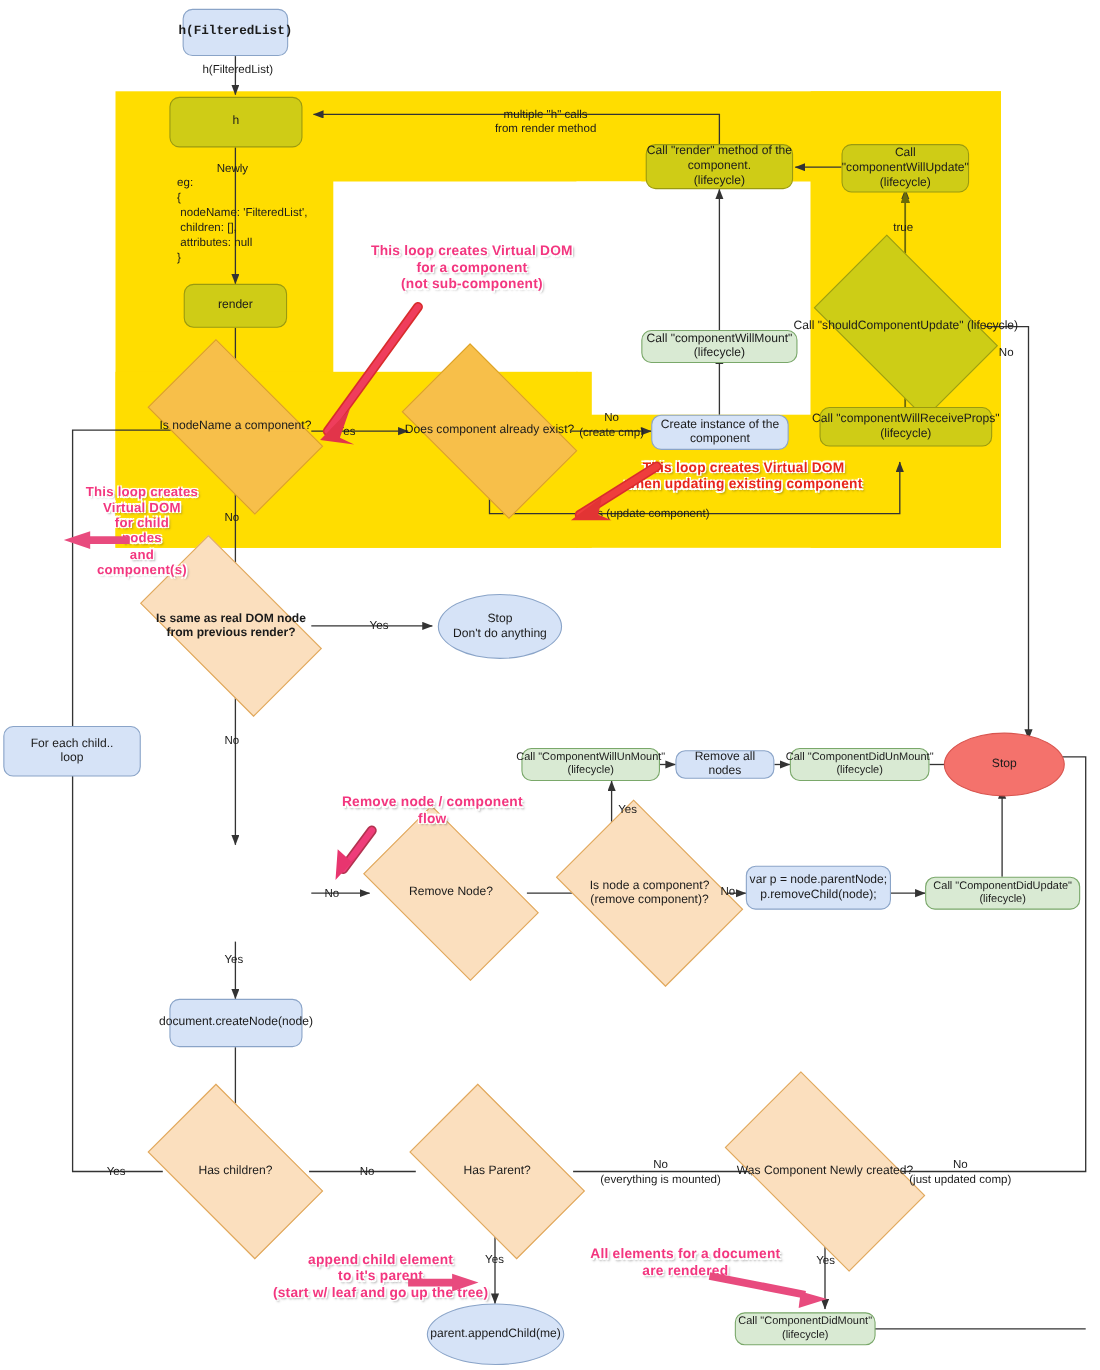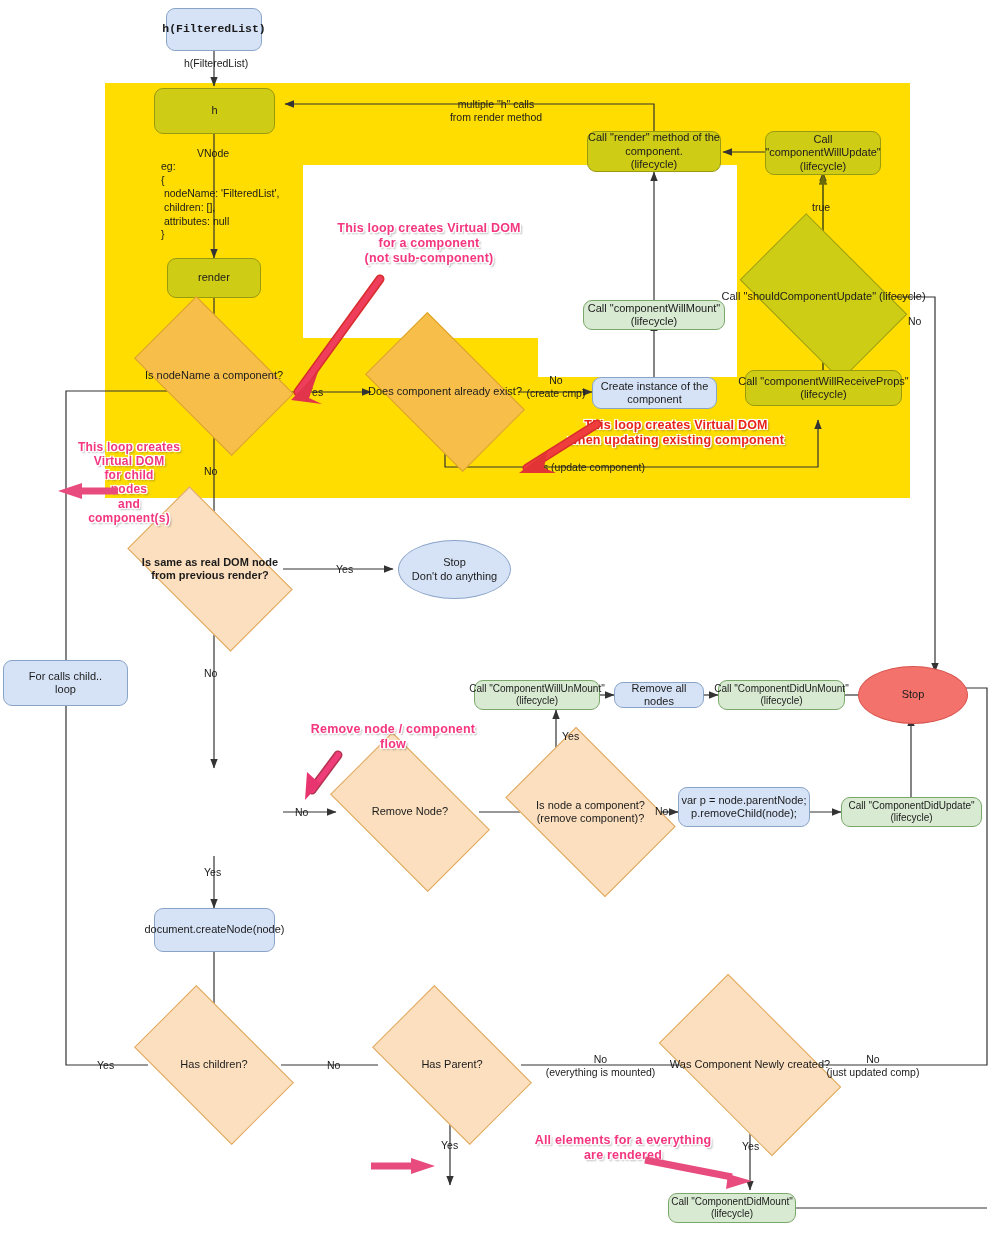--- a/index.html
+++ b/index.html
@@ -138,31 +138,31 @@
       <path d="M823,370 L823,341" marker-end="url(#aro)"></path>
       <path d="M823,250 L823,174" marker-end="url(#aro)"></path>
     </g>
   </svg>
 
   <div class="node rect title-box" style="left:166px;top:8px;width:96px;height:43px;">h(FilteredList)</div>
   <div class="lbl" style="left:184px;top:57px;">h(FilteredList)</div>
 
   <div class="node rect olive" style="left:154px;top:88px;width:121px;height:46px;font-size:11px;">h</div>
 
-  <div class="lbl" style="left:197px;top:147px;">VNode</div>
+  <div class="lbl" style="left:197px;top:147px;">Newly</div>
   <div class="lbl code" style="left:161px;top:160px;">eg:
 {
  nodeName: 'FilteredList',
  children: [],
  attributes: null
 }</div>
 
   <div class="node rect olive" style="left:167px;top:258px;width:94px;height:40px;">render</div>
 
-  <div class="node diamond dark" style="left:145px;top:332px;width:138px;height:88px;align-items:center;">
+  <div class="node diamond dark" style="left:145px;top:344px;width:138px;height:88px;align-items:center;">
     <div class="dshape"></div>
     <div class="dlabel">Is nodeName a component?</div>
   </div>
 
   <div class="node diamond dark" style="left:376px;top:348px;width:138px;height:88px;">
     <div class="dshape"></div>
     <div class="dlabel">Does component already exist?</div>
   </div>
 
   <div class="lbl" style="left:306px;top:386px;">Yes</div>
@@ -206,21 +206,21 @@
     <div class="dlabel" style="white-space:pre;">Is same as real DOM node
 from previous render?</div>
   </div>
 
   <div class="lbl" style="left:336px;top:563px;">Yes</div>
   <div class="lbl" style="left:204px;top:667px;">No</div>
 
   <div class="node ellipse" style="left:398px;top:540px;width:113px;height:59px;white-space:pre;">Stop
 Don't do anything</div>
 
-  <div class="node rect" style="left:3px;top:660px;width:125px;height:46px;white-space:pre;">For calls child..
+  <div class="node rect" style="left:3px;top:660px;width:125px;height:46px;white-space:pre;">For each child..
 loop</div>
 
 
   <div class="lbl" style="left:295px;top:806px;">No</div>
   <div class="lbl" style="left:204px;top:866px;">Yes</div>
 
   <div class="node diamond" style="left:341px;top:768px;width:138px;height:88px;justify-content:center;">
     <div class="dshape"></div>
     <div class="dlabel">Remove Node?</div>
   </div>
@@ -271,20 +271,21 @@
   <div class="node diamond" style="left:670px;top:1016px;width:160px;height:98px;">
     <div class="dshape"></div>
     <div class="dlabel">Was Component Newly created?</div>
   </div>
 
   <div class="lbl c" style="left:818px;top:1053px;width:110px;">No
 (just updated comp)</div>
   <div class="lbl" style="left:441px;top:1139px;">Yes</div>
   <div class="lbl" style="left:742px;top:1140px;">Yes</div>
 
+  <div class="node ellipse" style="left:388px;top:1185px;width:125px;height:56px;">parent.appendChild(me)</div>
 
   <div class="node rect green" style="left:668px;top:1193px;width:128px;height:30px;white-space:pre;font-size:10px;">Call "ComponentDidMount"
 (lifecycle)</div>
 
   <div class="ann pink" style="left:329px;top:221px;width:200px;white-space:pre;">This loop creates Virtual DOM
 for a component
 (not sub-component)</div>
   <svg class="wires">
     <g>
       <path d="M298,392 L380,279" stroke="#d92c2c" stroke-width="9" stroke-linecap="round"></path>
@@ -318,28 +319,31 @@
 
   <div class="ann pink" style="left:297px;top:722px;width:192px;">Remove node / component flow</div>
   <svg class="wires">
     <g>
       <path d="M338,755 L312,790" stroke="#b3324f" stroke-width="9" stroke-linecap="round"></path>
       <path d="M338,755 L312,790" stroke="#ef3d7a" stroke-width="6" stroke-linecap="round"></path>
       <path d="M305,800 L307,772 L319,783 L326,777 z" fill="#e8356f"></path>
     </g>
   </svg>
 
+  <div class="ann pink" style="left:228px;top:1138px;width:236px;white-space:pre;">append child element
+to it's parent
+(start w/ leaf and go up the tree)</div>
   <svg class="wires">
     <g>
       <path d="M371,1166 L415,1166" stroke="#e84b7e" stroke-width="7" stroke-linecap="butt"></path>
       <path d="M435,1166 L411,1158 L411,1174 z" fill="#e84b7e"></path>
     </g>
   </svg>
 
-  <div class="ann pink" style="left:528px;top:1133px;width:190px;white-space:pre;">All elements for a everything
+  <div class="ann pink" style="left:528px;top:1133px;width:190px;white-space:pre;">All elements for a document
 are rendered</div>
   <svg class="wires">
     <g>
       <path d="M645,1160 L732,1177" stroke="#e84b7e" stroke-width="7" stroke-linecap="butt"></path>
       <path d="M752,1181 L728,1174 L726,1189 z" fill="#e84b7e"></path>
     </g>
   </svg>
 
 </div>
 

